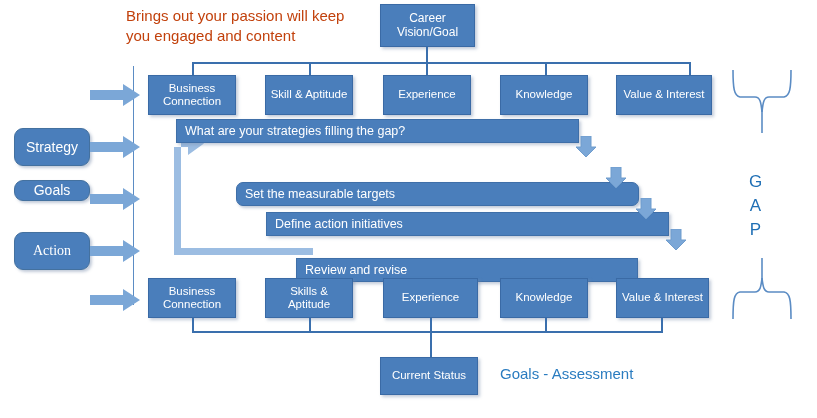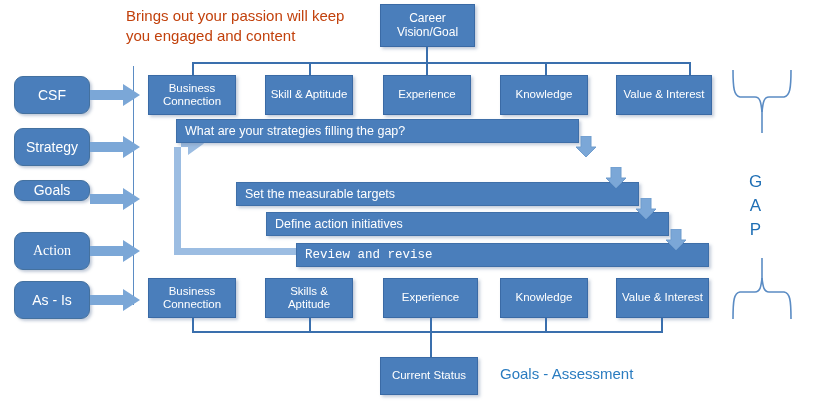--- a/index.html
+++ b/index.html
@@ -84,23 +84,20 @@
   <div class="box cell" style="left:383px;top:75px;width:88px;height:40px;">
     <span>Experience</span>
     </div>
   <div class="box cell" style="left:500px;top:75px;width:88px;height:40px;">
     <span>Knowledge</span>
     </div>
   <div class="box cell" style="left:616px;top:75px;width:96px;height:40px;">
     <span>Value &amp; Interest</span>
     </div>
 
-  <div class="box pill" style="left:14px;top:76px;width:76px;height:38px;">
-    <span>CSF</span>
-    </div>
   <div class="fatarrow" style="left:90px;top:84px;">
     <svg width="50" height="22" viewBox="0 0 50 22">
         <path d="M0 6 L33 6 L33 0 L50 11 L33 22 L33 16 L0 16 Z" fill="#7ba7d7"></path>
       </svg>
   </div>
 
   <div class="box pill" style="left:14px;top:128px;width:76px;height:38px;">
     <span>Strategy</span>
     </div>
   <div class="fatarrow" style="left:90px;top:136px;">
@@ -120,46 +117,43 @@
 
   <div class="box pill" style="left:14px;top:232px;width:76px;height:38px;font-family:Liberation Serif, serif;">
     <span>Action</span>
     </div>
   <div class="fatarrow" style="left:90px;top:240px;">
     <svg width="50" height="22" viewBox="0 0 50 22">
         <path d="M0 6 L33 6 L33 0 L50 11 L33 22 L33 16 L0 16 Z" fill="#7ba7d7"></path>
       </svg>
   </div>
 
-  <div class="box pill" style="left:14px;top:281px;width:76px;height:38px;">
-    <span>As  - Is</span>
-    </div>
   <div class="fatarrow" style="left:90px;top:289px;">
     <svg width="50" height="22" viewBox="0 0 50 22">
         <path d="M0 6 L33 6 L33 0 L50 11 L33 22 L33 16 L0 16 Z" fill="#7ba7d7"></path>
       </svg>
   </div>
 
   <div id="loop" style="left:148px;top:118px;">
     <svg width="165" height="138" viewBox="0 0 165 138">
       <path d="M165 130 L20 130 L20 18 L34 18 L34 10 L50 21.5 L34 33 L34 25 L27 25 L27 137 L165 137 Z" fill="none"></path>
       <path d="M26 137 L165 137 L165 130 L33 130 L33 22 L40 22 L40 14 L56 25.5 L40 37 L40 29 L26 29 Z" fill="#9cbde2"></path>
     </svg>
   </div>
 
   <div class="box step" style="left:176px;top:119px;width:403px;height:24px;">
     <span>What  are your strategies filling the gap?</span>
     </div>
-  <div class="box step" style="left:236px;top:182px;width:403px;height:24px;">
+  <div class="box step" style="left:236px;top:182px;width:403px;height:24px;border-radius:7px;">
     <span>Set the measurable targets</span>
     </div>
   <div class="box step" style="left:266px;top:212px;width:403px;height:24px;">
     <span>Define action initiatives</span>
     </div>
-  <div class="box step" style="left:296px;top:243px;width:413px;height:24px;font-family:Liberation Mono, monospace;">
+  <div class="box step" style="left:296px;top:258px;width:342px;height:24px;">
     <span>Review and revise</span>
     </div>
 
   <div class="downarrow" style="left:575px;top:136px;">
     <svg width="22" height="22" viewBox="0 0 22 22">
         <path d="M6 0 L16 0 L16 11 L21 11 L11 21 L1 11 L6 11 Z" fill="#7ba7d7" stroke="#6f9ccd" stroke-width="1"></path>
       </svg>
     </div>
   <div class="downarrow" style="left:605px;top:167px;">
     <svg width="22" height="22" viewBox="0 0 22 22">

